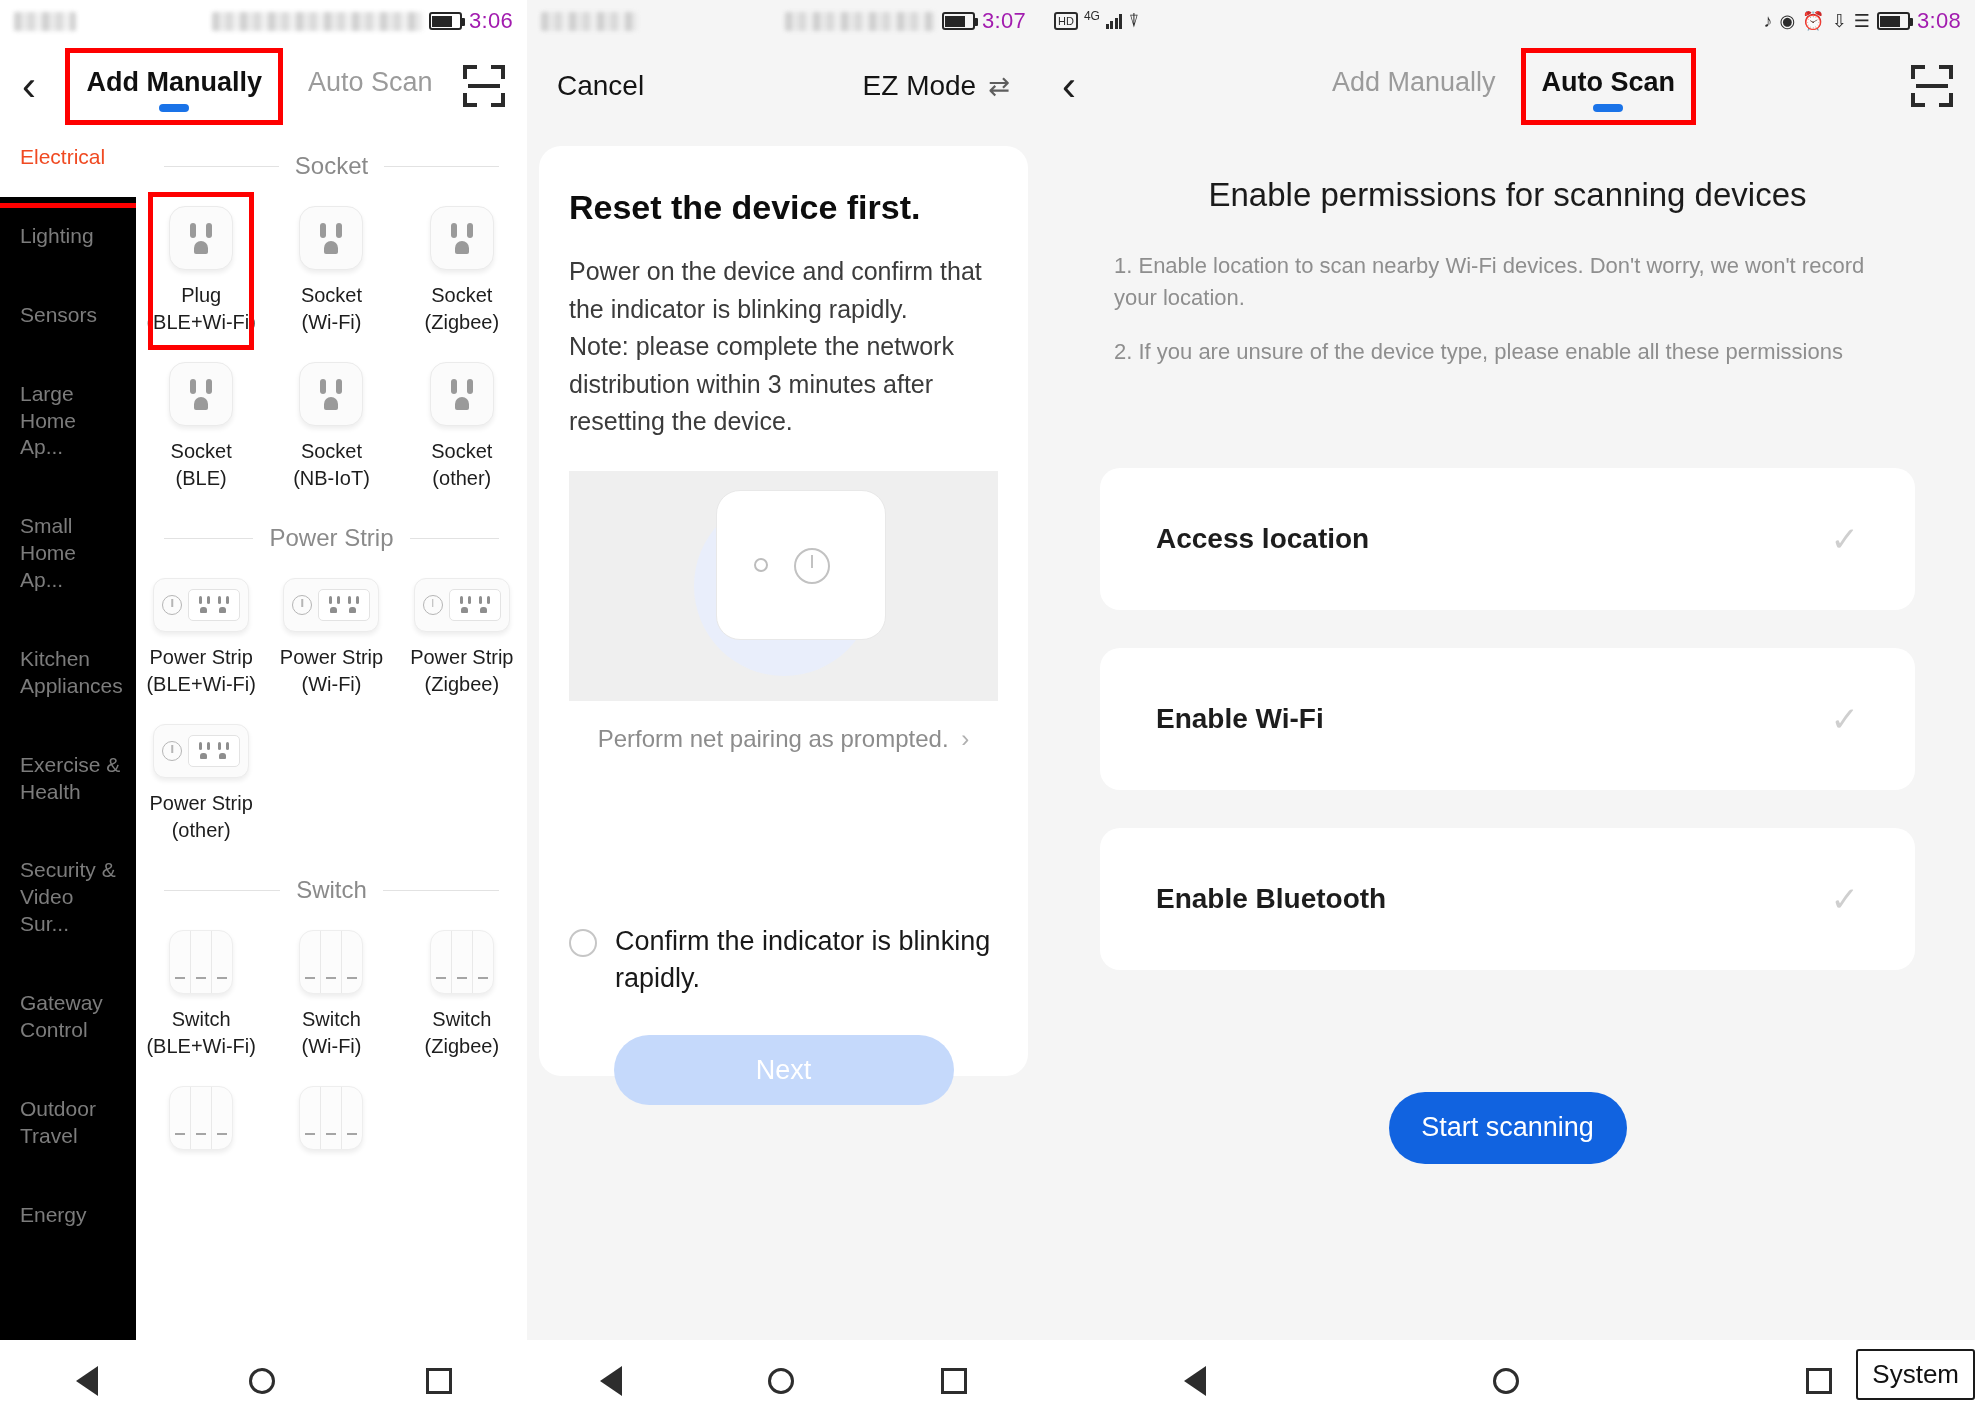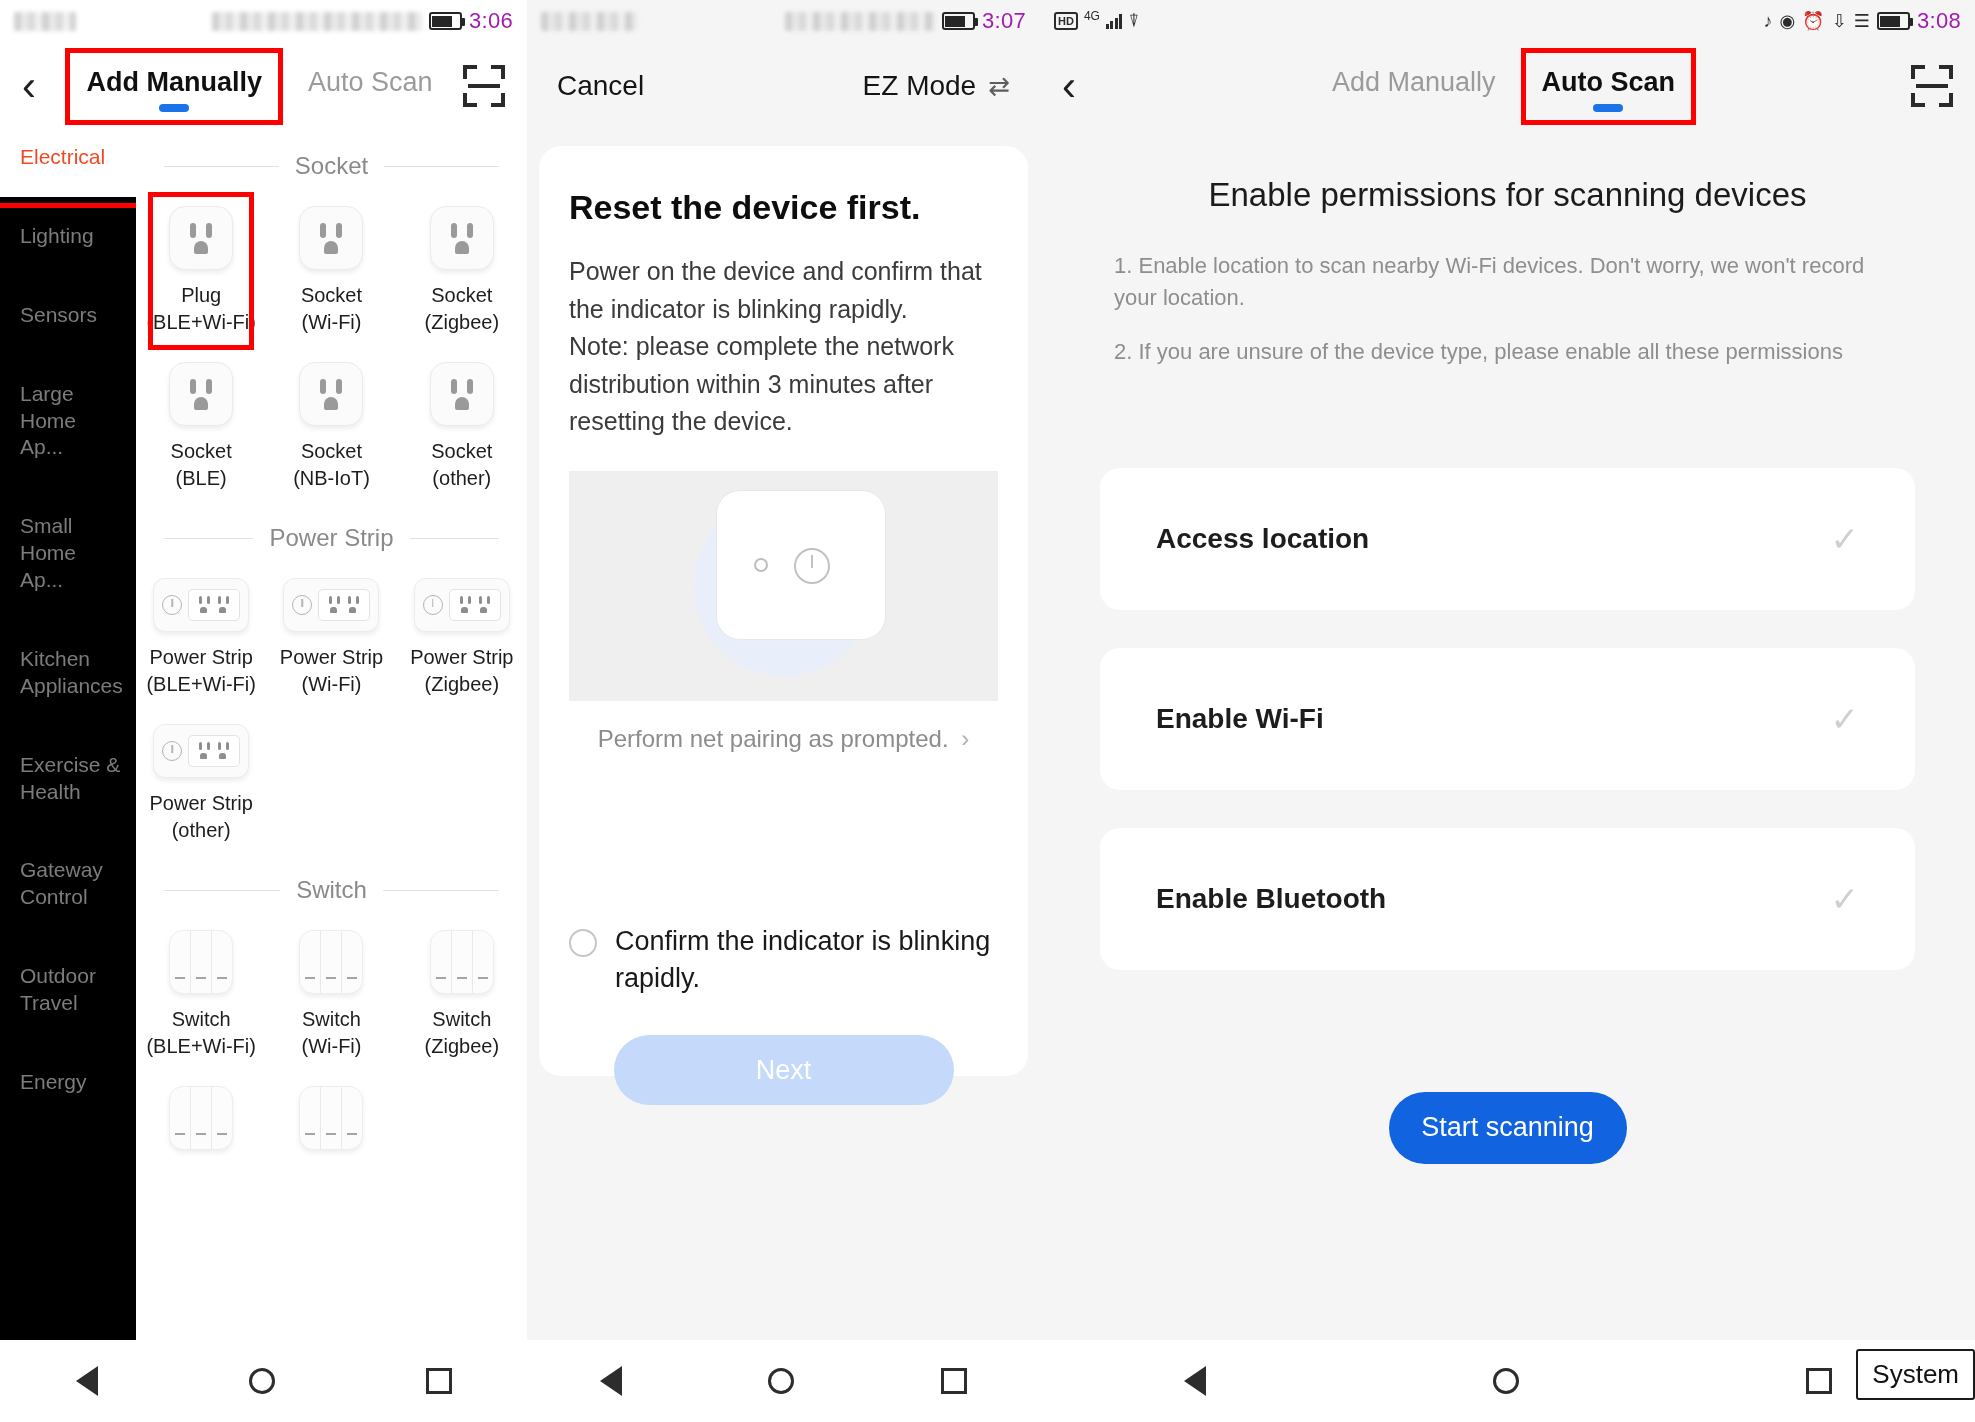--- a/index.html
+++ b/index.html
@@ -40,21 +40,21 @@
     position: relative; display: inline-block;
   }
   .batt::after {
     content: ""; position: absolute; right: -5px; top: 4px;
     width: 3px; height: 8px; background: #262626; border-radius: 0 1px 1px 0;
   }
   .batt i { position: absolute; left: 1.5px; top: 1.5px; bottom: 1.5px; width: 68%; background: #262626; display:block; }
   .clock { font-size: 22px; color: #a21caf; letter-spacing: .3px; }
   .sicon { font-size: 18px; color: #2b2b2b; line-height: 1; }
   .hd-box {
-    border: 2px solid #2b2b2b; border-radius: 3px; font-size: 11px; font-weight: bold;
+    border: 2px solid #2b2b2b; border-radius: 3px; font-size: 11px; font-weight: normal;
     padding: 0px 2px; line-height: 14px; color: #2b2b2b;
   }
   .sig4g { font-size: 12px; color: #2b2b2b; position: relative; top: -5px; }
   .bars { display:inline-flex; align-items:flex-end; gap:1.5px; height: 16px; }
   .bars i { width: 3px; background: #2b2b2b; display:block; }
   .bars i:nth-child(1){height:5px}.bars i:nth-child(2){height:8px}
   .bars i:nth-child(3){height:11px}.bars i:nth-child(4){height:15px}
 
   
   .appbar { height: 88px; display: flex; align-items: center; padding: 0 22px; background: #fff; }
@@ -289,20 +289,24 @@
           <span style="white-space:pre-line">Small
 Home Ap...</span>
         </div>
         <div class="cat">
           <span style="white-space:pre-line">Kitchen
 Appliances</span>
         </div>
         <div class="cat">
           <span style="white-space:pre-line">Exercise &amp;
 Health</span>
+        </div>
+        <div class="cat">
+          <span style="white-space:pre-line">Security &amp;
+Video Sur...</span>
         </div>
         <div class="cat">
           <span style="white-space:pre-line">Gateway
 Control</span>
         </div>
         <div class="cat">
           <span style="white-space:pre-line">Outdoor
 Travel</span>
         </div>
         <div class="cat">

